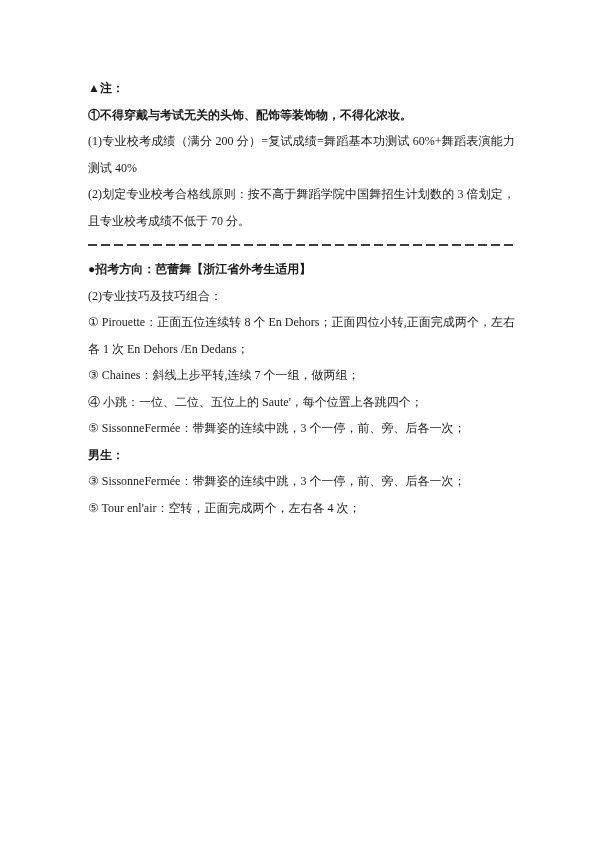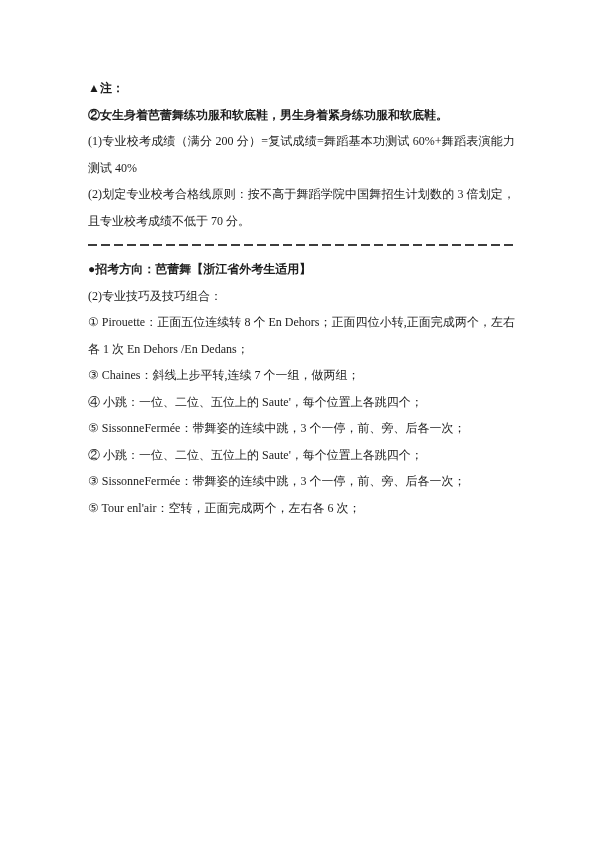--- a/index.html
+++ b/index.html
@@ -43,37 +43,37 @@
     background: repeating-linear-gradient(90deg, #3d3d3d 0px, #3d3d3d 9px, transparent 9px, transparent 13px);
   }
 </style>
 </head>
 <body>
 
 <div class="page">
   <div class="doc-body">
 
     <p class="line bold">▲注：</p>
-    <p class="line bold">②女生身着芭蕾舞练功服和软底鞋，男生身着紧身练功服和软底鞋。</p>
+    <p class="line bold">①不得穿戴与考试无关的头饰、配饰等装饰物，不得化浓妆。</p>
 
     <p class="line">(1)专业校考成绩（满分 200 分）=复试成绩=舞蹈基本功测试 60%+舞蹈表演能力测试 40%</p>
     <p class="line">(2)划定专业校考合格线原则：按不高于舞蹈学院中国舞招生计划数的 3 倍划定，且专业校考成绩不低于 70 分。</p>
 
     <div class="divider-row">
       <div class="dash-line"></div>
     </div>
 
     <p class="line bold">●招考方向：芭蕾舞【浙江省外考生适用】</p>
 
 
     <p class="line">(2)专业技巧及技巧组合：</p>
 
     <p class="line">① Pirouette：正面五位连续转 8 个 En Dehors；正面四位小转,正面完成两个，左右各 1 次 En Dehors /En Dedans；</p>
     <p class="line">③ Chaines：斜线上步平转,连续 7 个一组，做两组；</p>
     <p class="line">④ 小跳：一位、二位、五位上的 Saute'，每个位置上各跳四个；</p>
     <p class="line">⑤ SissonneFermée：带舞姿的连续中跳，3 个一停，前、旁、后各一次；</p>
 
-    <p class="line">② 小跳：一位、二位、五位上的 Saute'，每个位置上各跳四个；</p>
+    <p class="line bold">男生：</p>
     <p class="line">③ SissonneFermée：带舞姿的连续中跳，3 个一停，前、旁、后各一次；</p>
-    <p class="line">⑤ Tour enl'air：空转，正面完成两个，左右各 6 次；</p>
+    <p class="line">⑤ Tour enl'air：空转，正面完成两个，左右各 4 次；</p>
 
   </div>
 </div>
 
 </body></html>

